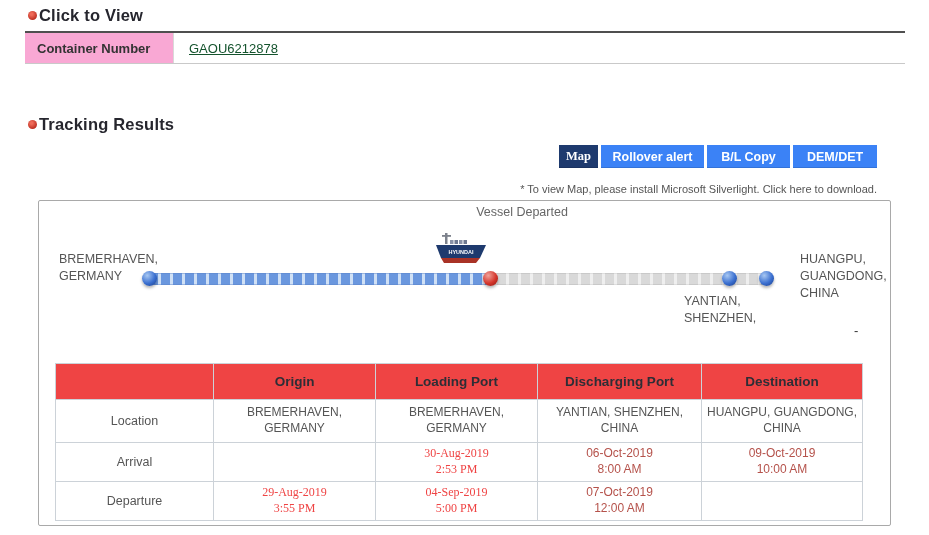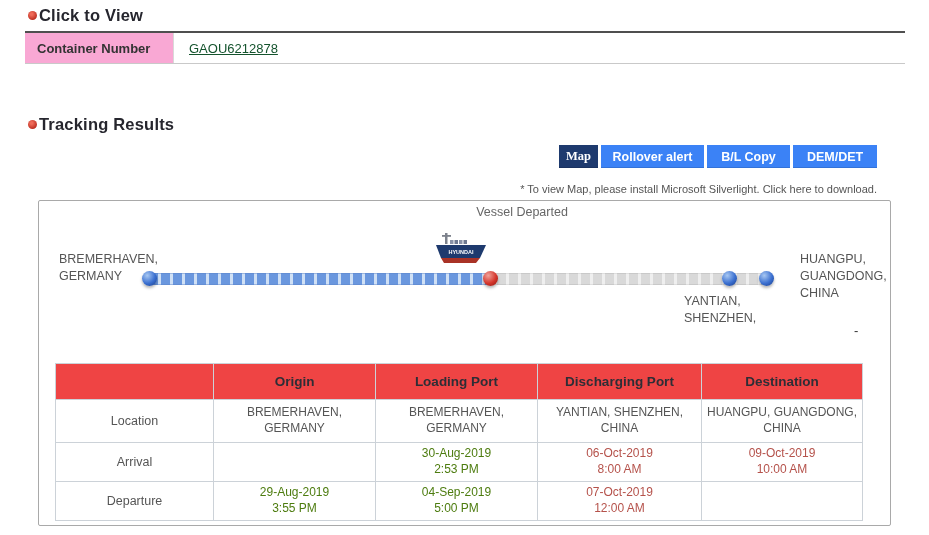--- a/index.html
+++ b/index.html
@@ -66,21 +66,21 @@
 
   
   table.sched{position:absolute;left:16px;top:162px;width:807px;border-collapse:collapse;
     table-layout:fixed;font-size:12px;color:#555;}
   table.sched th,table.sched td{border:1px solid #ccd2d8;text-align:center;vertical-align:middle;}
   table.sched thead th{background:#ef4444;height:33px;font-size:13.5px;font-weight:bold;color:#2e2e36;}
   table.sched tbody tr.r-location td{height:40px;}
   table.sched tbody tr.r-arrival td,table.sched tbody tr.r-departure td{height:36px;}
   td.rowlabel{font-size:12.5px;color:#555;}
   .pre{white-space:pre-line;line-height:1.3;}
-  .d-blue{color:#4d7c0f;}
+  .d-blue{color:#ef4444;font-family:Liberation Serif, serif;}
   .d-red{color:#b5524b;}
 </style>
 </head>
 <body>
 
 <div class="section-title" style="left:28px;top:3px;">
   <span class="bullet"></span>
   <h2>Click to View</h2>
 </div>
 

